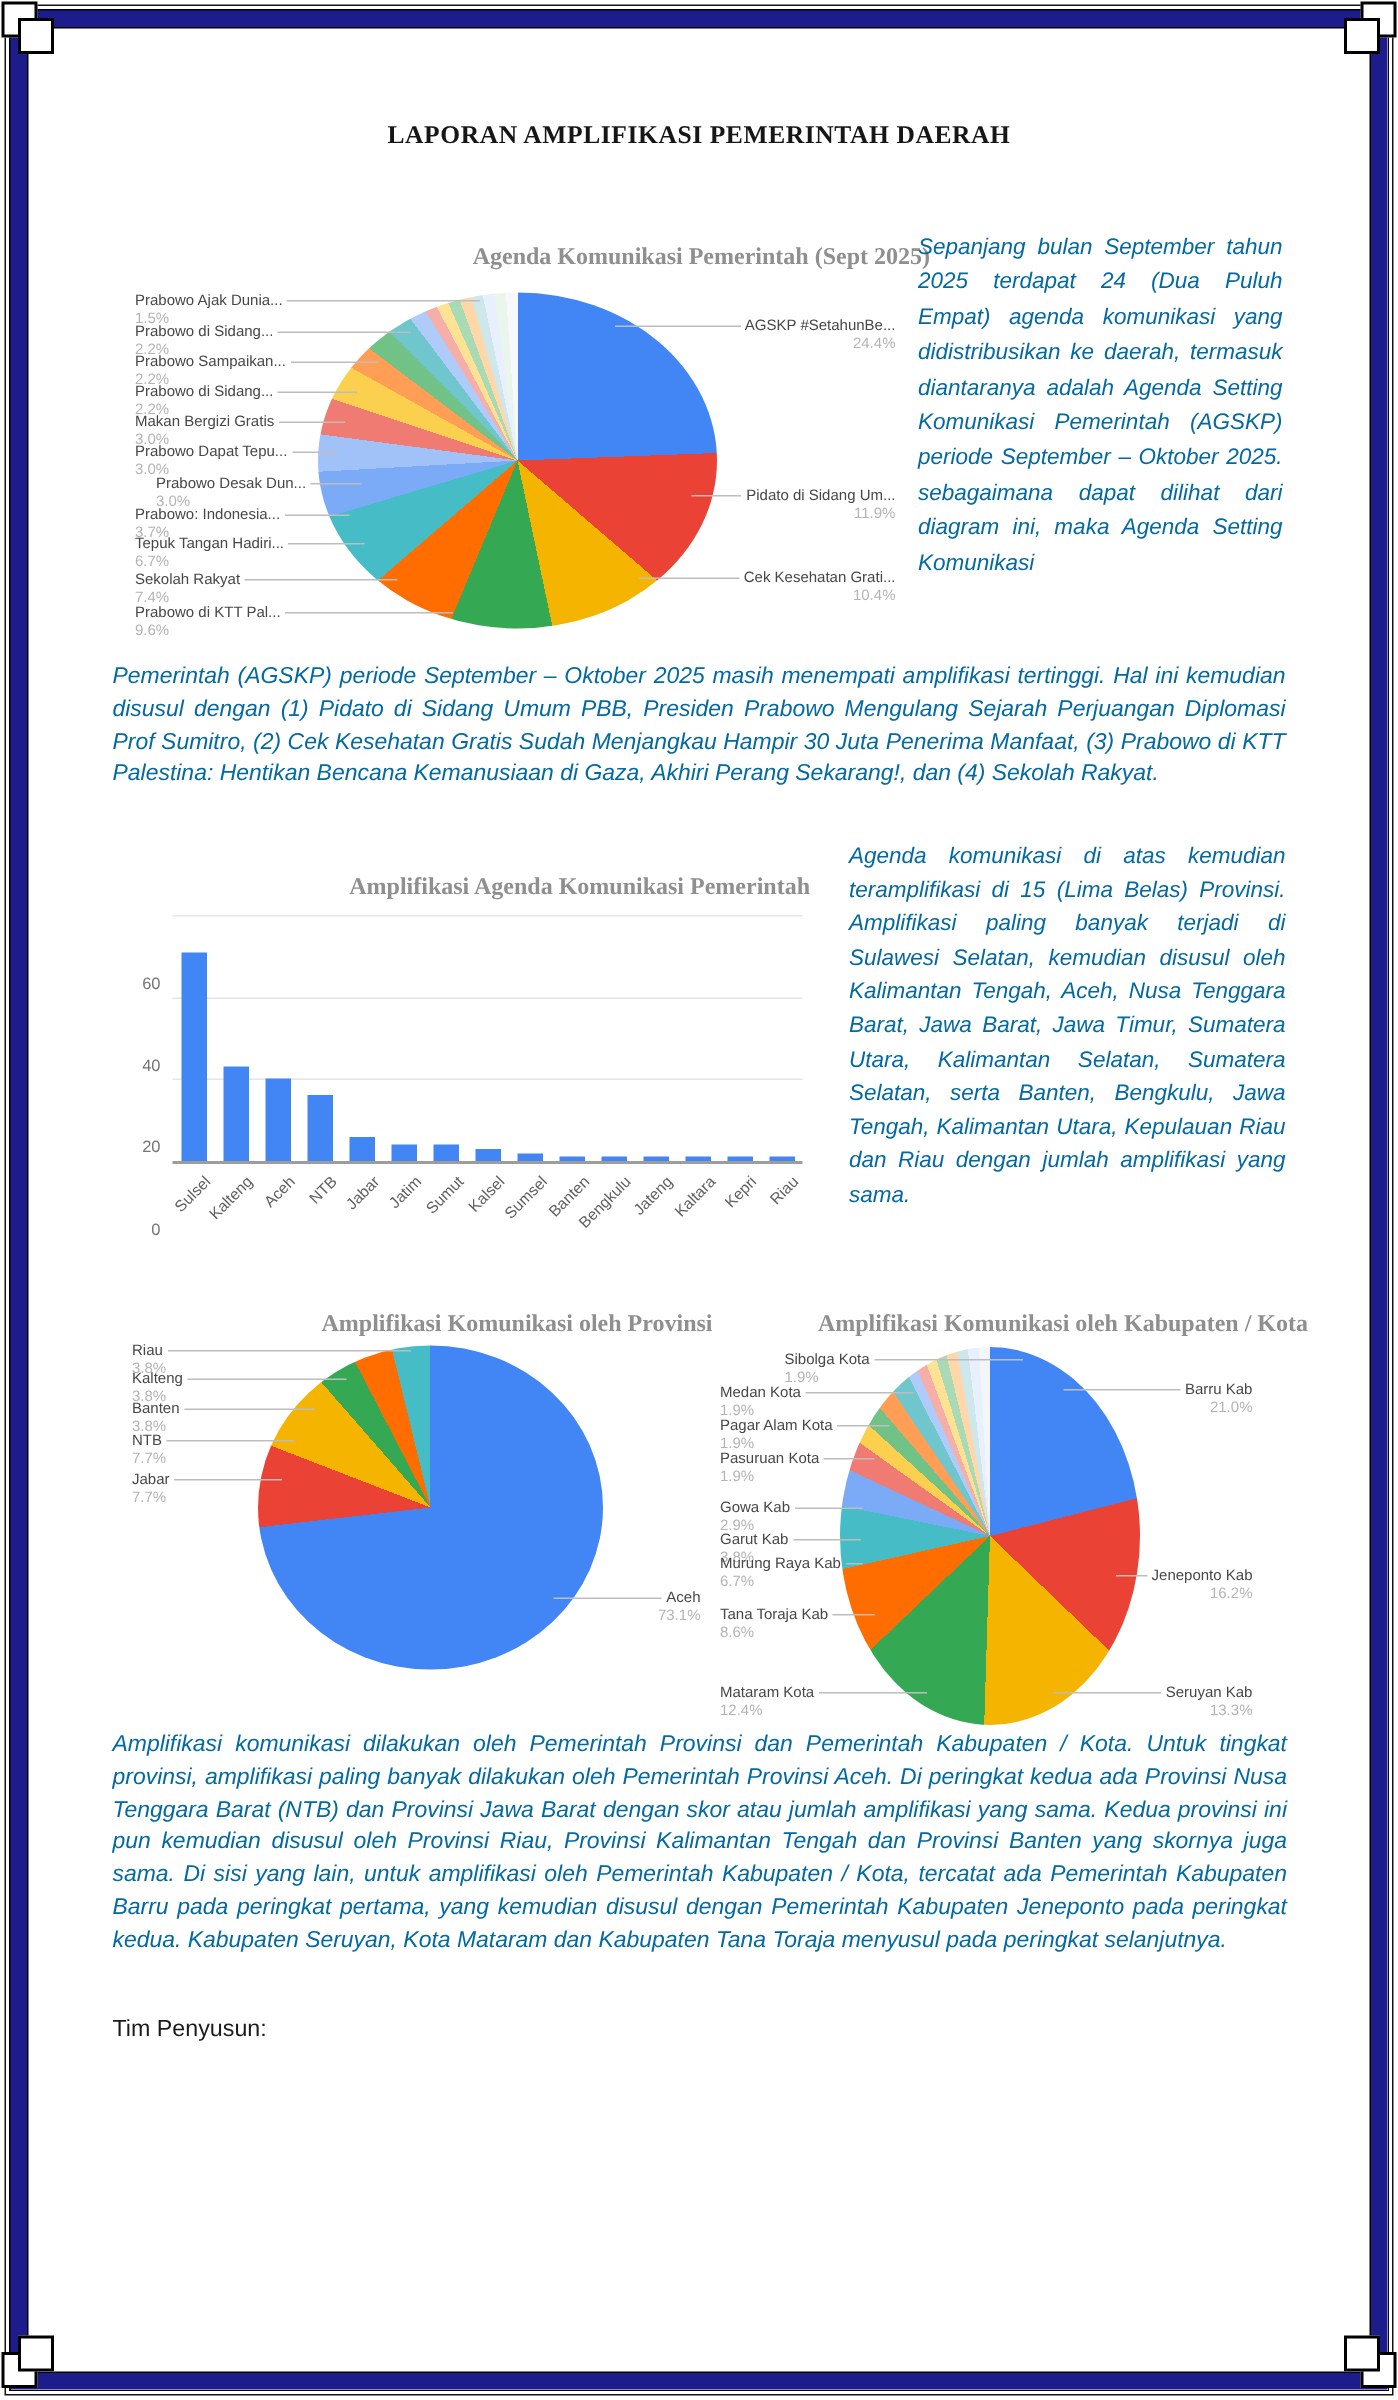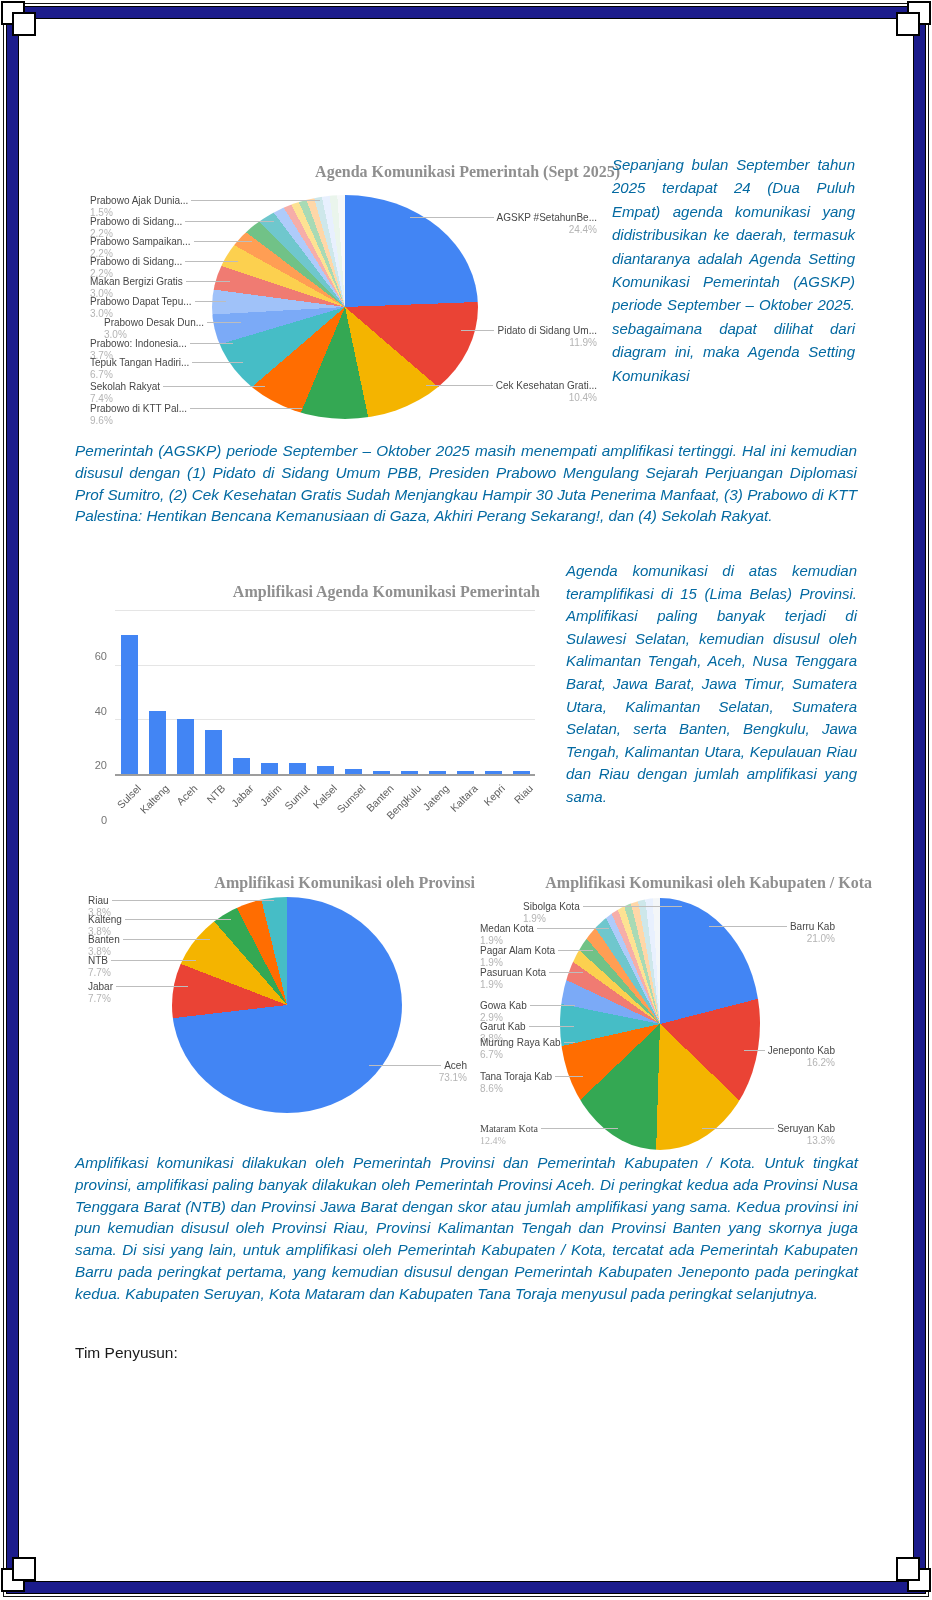--- a/index.html
+++ b/index.html
@@ -51,20 +51,21 @@
   <div class="band"></div>
   <div class="corner" style="left:1px;top:1px"></div>
   <div class="corner" style="left:12px;top:12px"></div>
   <div class="corner" style="right:1px;top:1px"></div>
   <div class="corner" style="right:12px;top:12px"></div>
   <div class="corner" style="left:1px;bottom:8px"></div>
   <div class="corner" style="left:12px;bottom:19px"></div>
   <div class="corner" style="right:1px;bottom:8px"></div>
   <div class="corner" style="right:12px;bottom:19px"></div>
 
+  <div class="doc-title">LAPORAN AMPLIFIKASI PEMERINTAH DAERAH</div>
 
   <div class="chart" id="chart-pie_agenda" style="left: 75px; top: 150px; width: 545px; height: 292px;">
       <div class="ctitle" style="left: 0px; top: 13px; width: 545px;">Agenda Komunikasi Pemerintah (Sept 2025)</div>
       <div class="ellipse" style="left: 137px; top: 45px; width: 266px; height: 224px; background: conic-gradient(rgb(66, 133, 244) 0deg, rgb(66, 133, 244) 87.84deg, rgb(234, 67, 53) 87.84deg, rgb(234, 67, 53) 130.68deg, rgb(244, 180, 0) 130.68deg, rgb(244, 180, 0) 168.12deg, rgb(52, 168, 83) 168.12deg, rgb(52, 168, 83) 202.68deg, rgb(255, 109, 1) 202.68deg, rgb(255, 109, 1) 229.32deg, rgb(70, 189, 198) 229.32deg, rgb(70, 189, 198) 253.44deg, rgb(123, 170, 247) 253.44deg, rgb(123, 170, 247) 266.76deg, rgb(160, 194, 249) 266.76deg, rgb(160, 194, 249) 277.56deg, rgb(240, 123, 114) 277.56deg, rgb(240, 123, 114) 288.36deg, rgb(252, 208, 79) 288.36deg, rgb(252, 208, 79) 299.16deg, rgb(255, 158, 84) 299.16deg, rgb(255, 158, 84) 307.08deg, rgb(113, 194, 135) 307.08deg, rgb(113, 194, 135) 315deg, rgb(111, 199, 205) 315deg, rgb(111, 199, 205) 322.92deg, rgb(174, 203, 250) 322.92deg, rgb(174, 203, 250) 328.32deg, rgb(246, 174, 169) 328.32deg, rgb(246, 174, 169) 332.28deg, rgb(253, 226, 147) 332.28deg, rgb(253, 226, 147) 336.24deg, rgb(168, 218, 181) 336.24deg, rgb(168, 218, 181) 340.2deg, rgb(255, 215, 168) 340.2deg, rgb(255, 215, 168) 344.16deg, rgb(205, 231, 234) 344.16deg, rgb(205, 231, 234) 348.12deg, rgb(232, 240, 254) 348.12deg, rgb(232, 240, 254) 352.08deg, rgb(234, 245, 236) 352.08deg, rgb(234, 245, 236) 356.04deg, rgb(246, 248, 249) 356.04deg, rgb(246, 248, 249) 360deg);"></div>
       <div class="plabel lbl-l" style="left: 15px; top: 45px; width: 229.705px;">
         <div class="nm">
           <b>Prabowo Ajak Dunia...</b>
           <i></i>
         </div>
         <div class="pct">1.5%</div>
@@ -305,21 +306,21 @@
         </div>
         <div class="pct">6.7%</div>
       </div>
       <div class="plabel lbl-l" style="left: 20px; top: 223px; width: 102.913px;">
         <div class="nm">
           <b>Tana Toraja Kab</b>
           <i></i>
         </div>
         <div class="pct">8.6%</div>
       </div>
-      <div class="plabel lbl-l" style="left: 20px; top: 275px; width: 137.545px; font-family: Liberation Serif, serif;">
+      <div class="plabel lbl-l" style="left: 20px; top: 275px; width: 137.545px;">
         <div class="nm">
           <b>Mataram Kota</b>
           <i></i>
         </div>
         <div class="pct">12.4%</div>
       </div>
       <div class="plabel lbl-r" style="left: 248.854px; top: 73px; width: 126.146px;">
         <div class="nm">
           <i></i>
           <b>Barru Kab</b>

